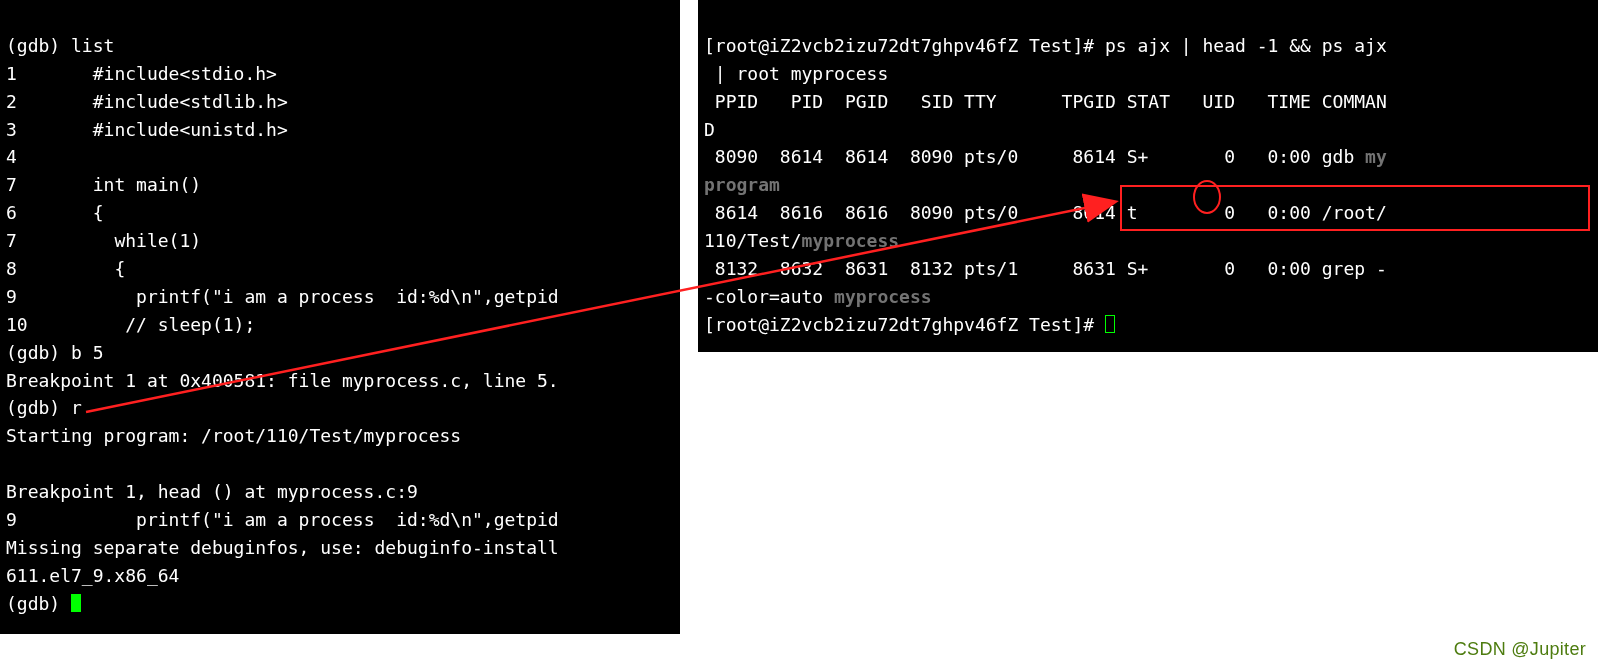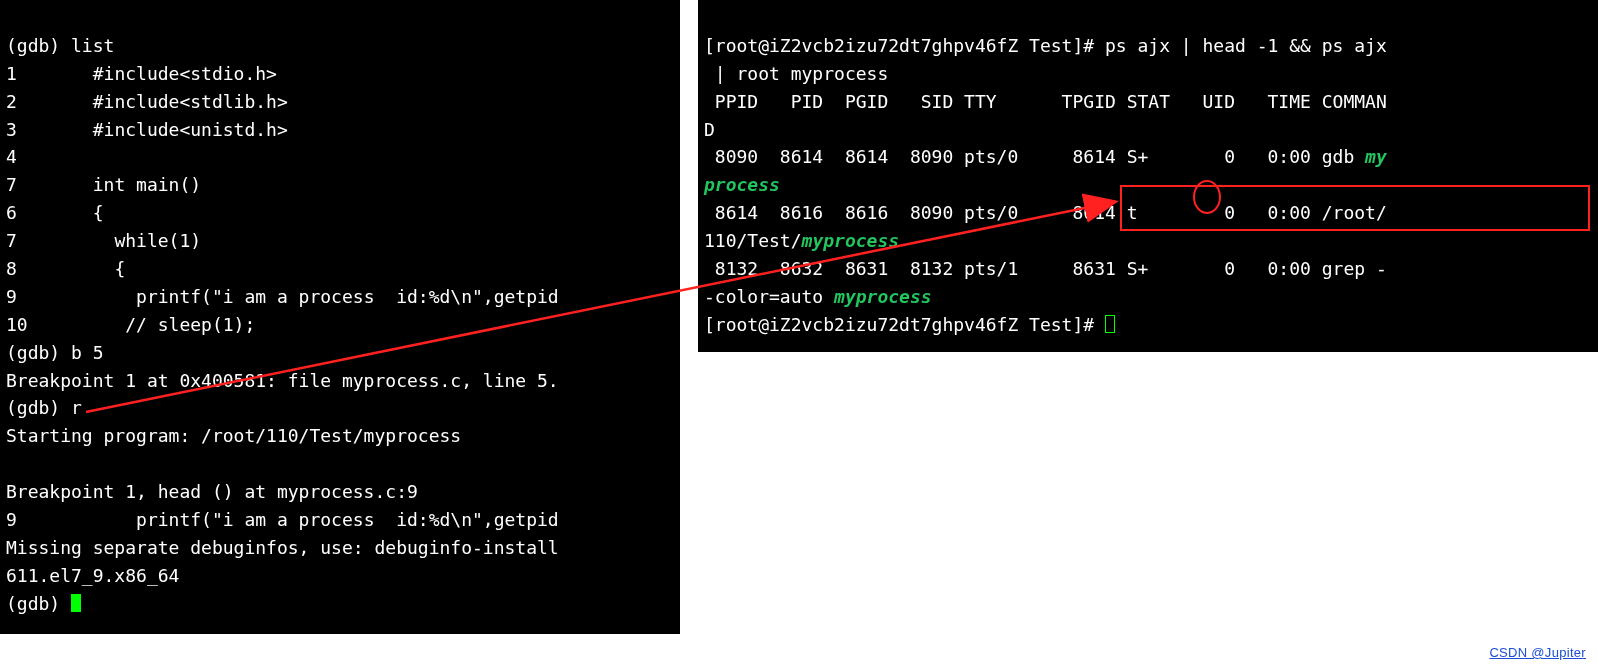--- a/index.html
+++ b/index.html
@@ -28,21 +28,21 @@
     width: 680px;
     height: 634px;
   }
   #right-term {
     position: absolute;
     left: 698px;
     top: 0;
     width: 900px;
     height: 352px;
   }
-  .hl { color: #22c55e; font-weight: bold; font-style: italic; }
+  .hl { color: #737373; font-weight: bold; }
   .cursor {
     display: inline-block;
     width: 10px;
     height: 18px;
     background: #00ff00;
     vertical-align: baseline;
     transform: translateY(2px);
   }
   .cursor-outline {
     display: inline-block;
@@ -71,25 +71,24 @@
     position: absolute;
     border: 2.5px solid #ff2020;
     border-radius: 50%;
     box-sizing: border-box;
     pointer-events: none;
   }
   #watermark {
     position: absolute;
     right: 12px;
     bottom: 6px;
-    color: #1d4ed8;
+    color: #4d7c0f;
     font-family: Arial, sans-serif;
-    font-size: 13px;
+    font-size: 18px;
     letter-spacing: 0.3px;
-    text-decoration: underline;
   }
 </style>
 </head>
 <body>
 
 <div id="left-term" class="term">
 <span>(gdb) list</span>
 <span>1	#include&lt;stdio.h&gt;</span>
 <span>2	#include&lt;stdlib.h&gt;</span>
 <span>3	#include&lt;unistd.h&gt;</span>
@@ -111,21 +110,21 @@
 <span>611.el7_9.x86_64</span>
 <span>(gdb) </span><span class="cursor"></span>
 </div>
 
 <div id="right-term" class="term">
 <span>[root@iZ2vcb2izu72dt7ghpv46fZ Test]# </span><span>ps ajx | head -1 &amp;&amp; ps ajx</span>
 <span> | root myprocess</span>
 <span> PPID   PID  PGID   SID TTY      TPGID STAT   UID   TIME COMMAN</span>
 <span>D</span>
 <span> 8090  8614  8614  8090 pts/0     8614 S+       0   0:00 gdb </span><span class="hl">my</span>
-<span class="hl">process</span>
+<span class="hl">program</span>
 <span> 8614  8616  8616  8090 pts/0     8614 t        0   0:00 /root/</span>
 <span>110/Test/</span><span class="hl">myprocess</span>
 <span> 8132  8632  8631  8132 pts/1     8631 S+       0   0:00 grep -</span>
 <span>-color=auto </span><span class="hl">myprocess</span>
 <span>[root@iZ2vcb2izu72dt7ghpv46fZ Test]# </span><span class="cursor-outline"></span>
 </div>
 
 <div id="red-box" style="left: 1120px; top: 185px; width: 470px; height: 46px;"></div>
 
 <div id="red-circle" style="left: 1193px; top: 180px; width: 28px; height: 34px;"></div>

